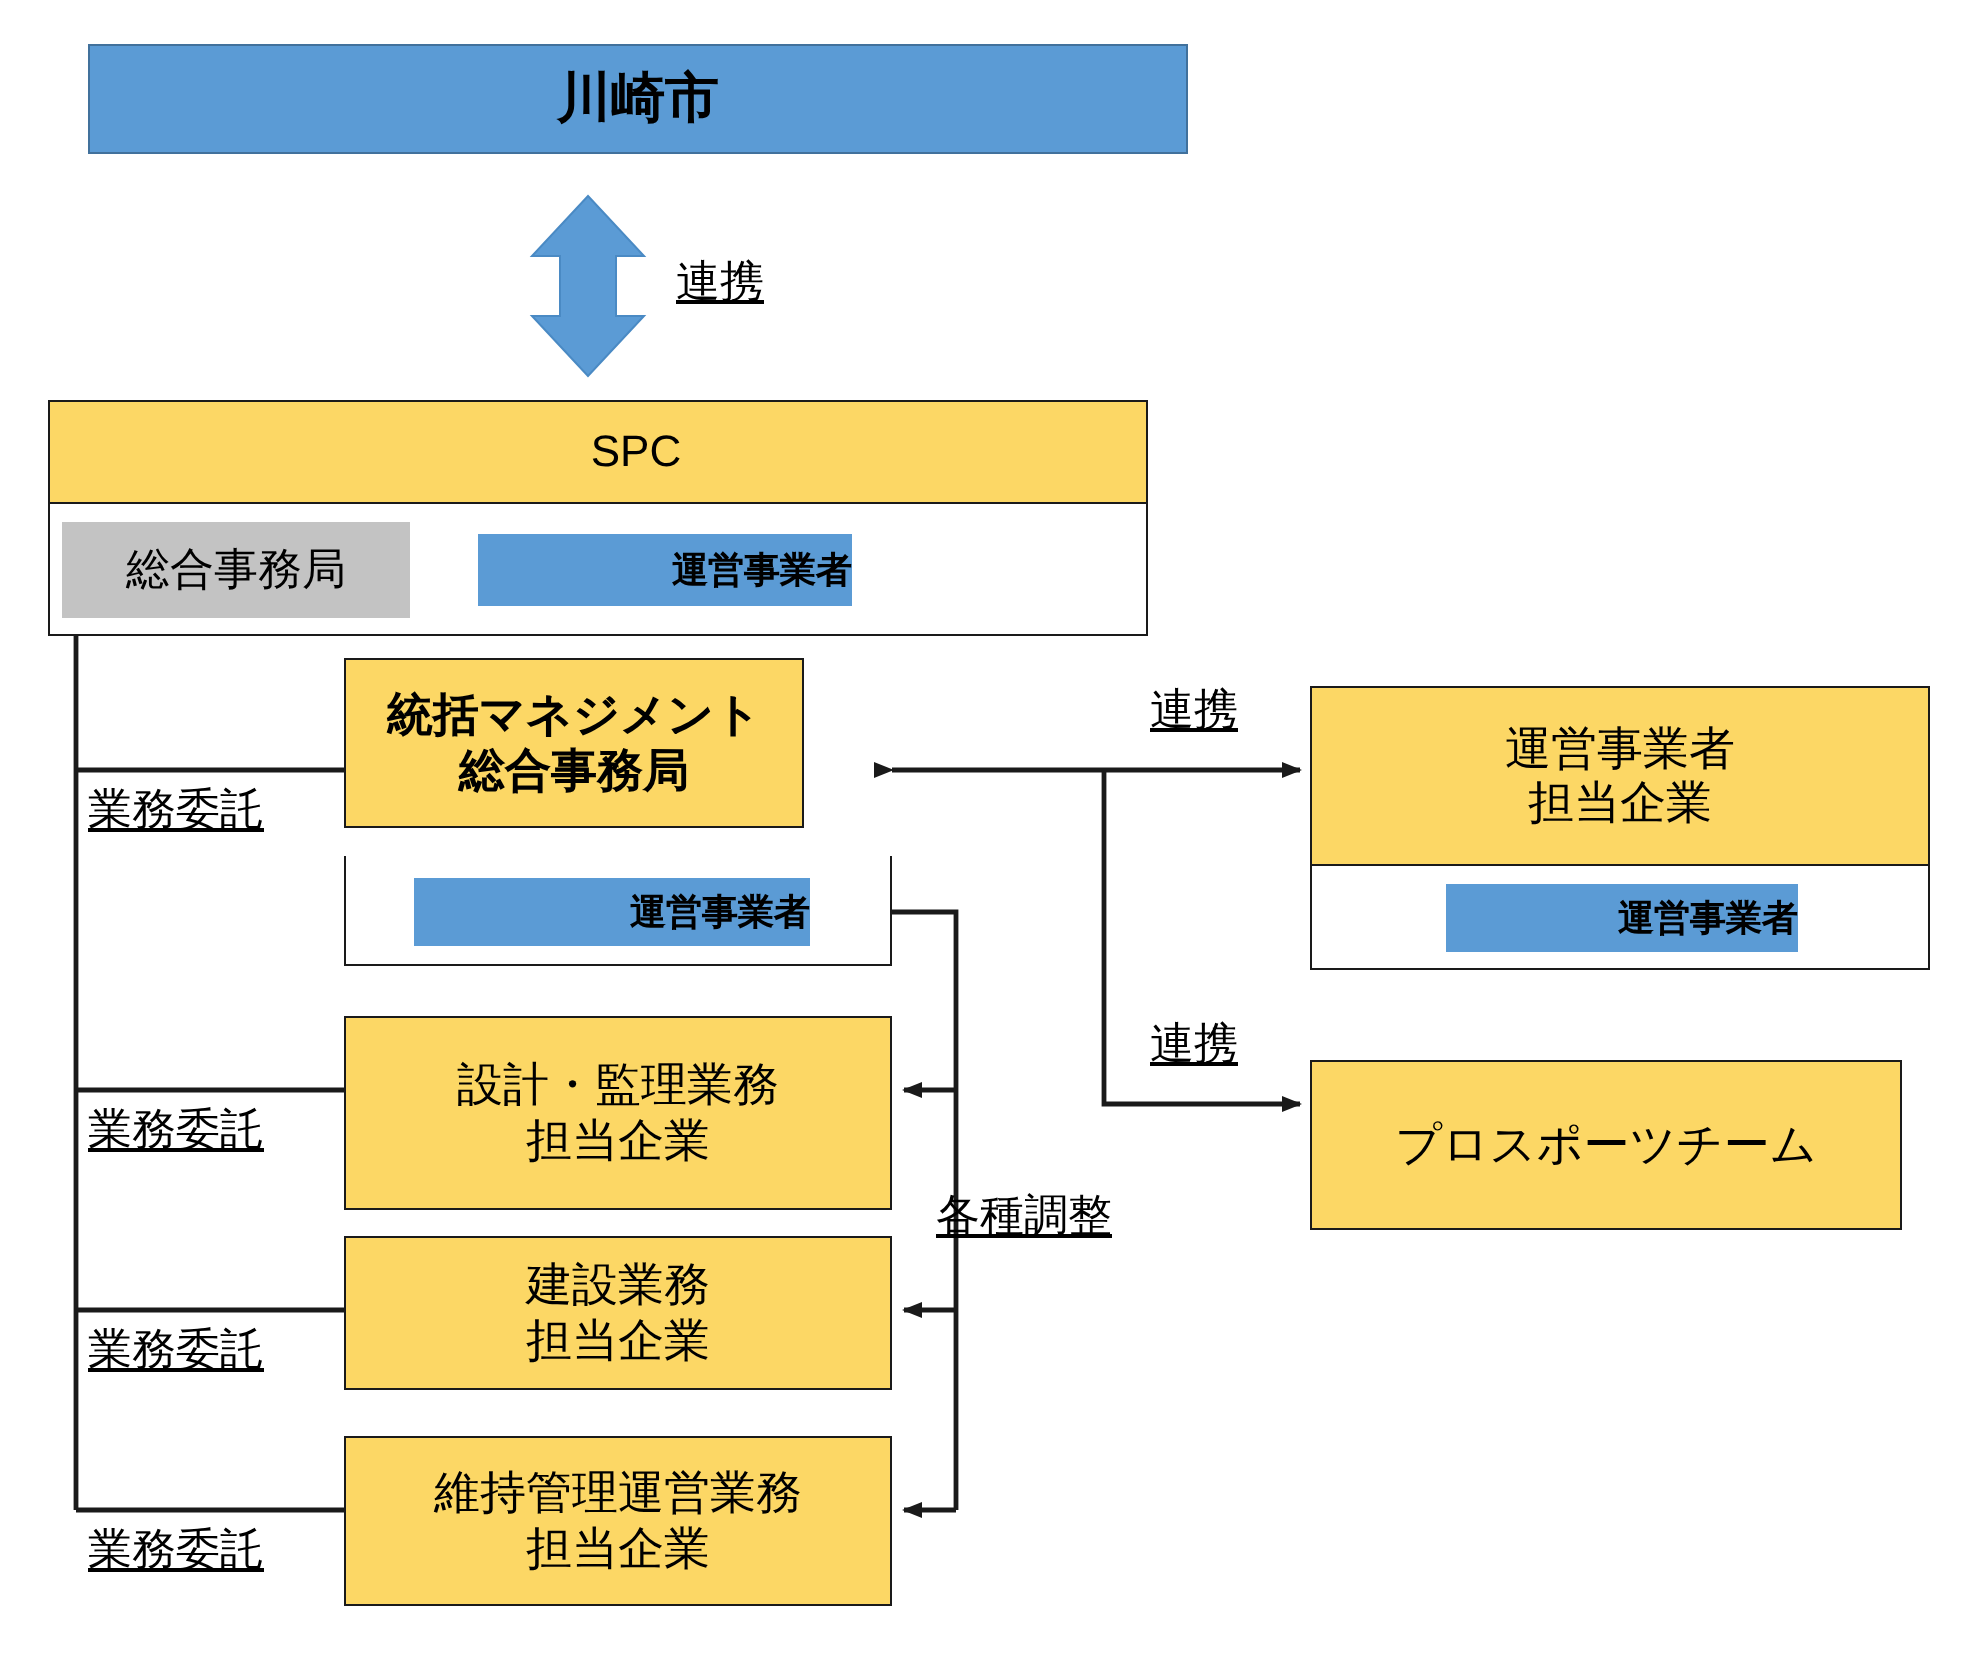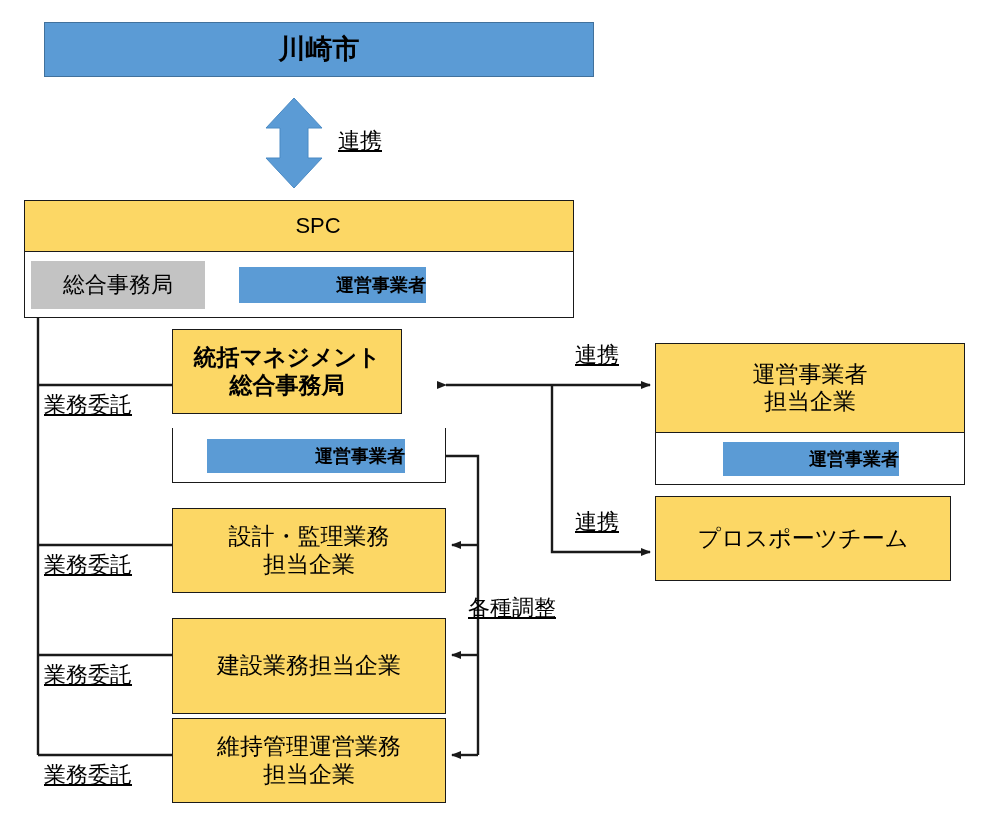--- a/index.html
+++ b/index.html
@@ -87,27 +87,27 @@
   <div class="box yellow t-box" style="left:172px;top:329px;width:230px;height:85px;flex-direction:column;font-weight:bold;">
     <span class="two-line">統括マネジメント</span>
     <span class="two-line">総合事務局</span>
   </div>
   <div class="box white-sub" style="left:172px;top:428px;width:274px;height:55px;"></div>
   <div class="badge-blue t-badge" style="left:207px;top:439px;width:198px;height:34px;">
     <span>運営事業者</span>
   </div>
   <div class="lbl t-tag" style="left:44px;top:390px;">業務委託</div>
 
-  <div class="box yellow t-box" style="left:172px;top:508px;width:274px;height:85px;flex-direction:column;">
+  <div class="box yellow t-box" style="left:172px;top:508px;width:274px;height:97px;flex-direction:column;">
     <span class="two-line">設計・監理業務</span>
     <span class="two-line">担当企業</span>
   </div>
   <div class="lbl t-tag" style="left:44px;top:550px;">業務委託</div>
 
-  <div class="box yellow t-box" style="left:172px;top:618px;width:274px;height:96px;flex-direction:row;">
+  <div class="box yellow t-box" style="left:172px;top:618px;width:274px;height:77px;flex-direction:column;">
     <span class="two-line">建設業務</span>
     <span class="two-line">担当企業</span>
   </div>
   <div class="lbl t-tag" style="left:44px;top:660px;">業務委託</div>
 
   <div class="box yellow t-box" style="left:172px;top:718px;width:274px;height:85px;flex-direction:column;text-align:right;">
     <span class="two-line">維持管理運営業務</span>
     <span class="two-line">担当企業</span>
   </div>
   <div class="lbl t-tag" style="left:44px;top:760px;">業務委託</div>
@@ -115,20 +115,20 @@
   <div class="box yellow t-box" style="left:655px;top:343px;width:310px;height:90px;flex-direction:column;">
     <span class="two-line">運営事業者</span>
     <span class="two-line">担当企業</span>
   </div>
   <div class="box white-sub" style="left:655px;top:433px;width:310px;height:52px;"></div>
   <div class="badge-blue t-badge" style="left:723px;top:442px;width:176px;height:34px;">
     <span>運営事業者</span>
   </div>
   <div class="lbl t-conn" style="left:575px;top:340px;">連携</div>
 
-  <div class="box yellow t-box" style="left:655px;top:496px;width:296px;height:85px;">
+  <div class="box yellow t-box" style="left:655px;top:530px;width:296px;height:85px;">
     <span>プロスポーツチーム</span>
   </div>
   <div class="lbl t-conn" style="left:575px;top:507px;">連携</div>
 
   <div class="lbl t-conn" style="left:468px;top:593px;">各種調整</div>
 
 </div>
 
 </body></html>

